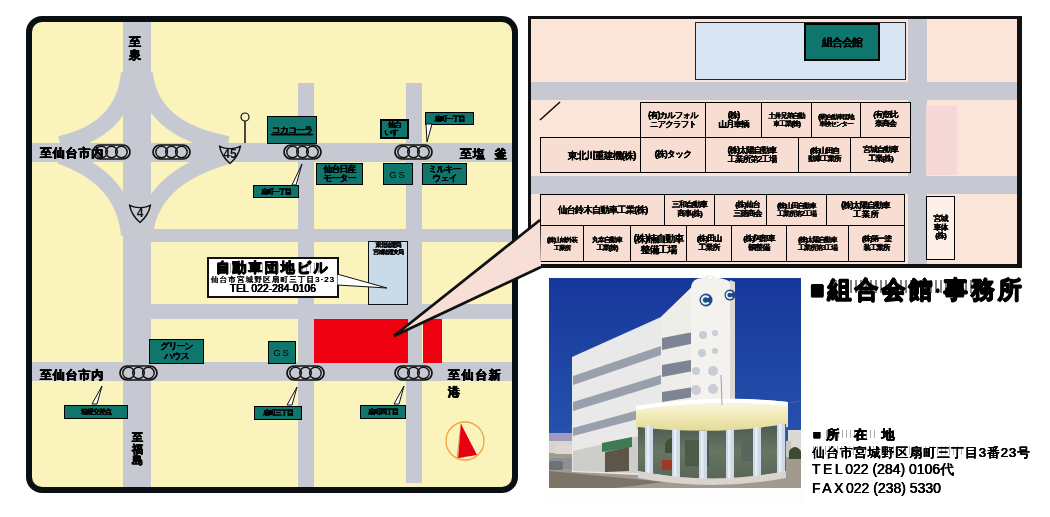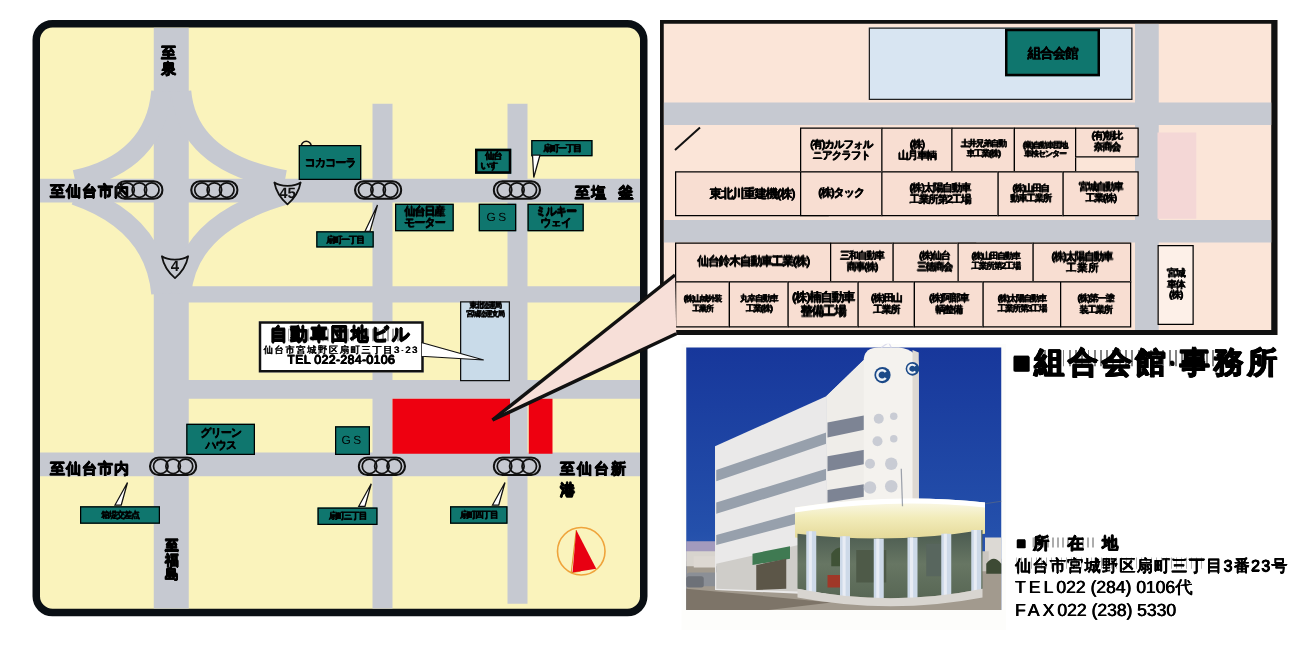--- a/index.html
+++ b/index.html
@@ -63,21 +63,21 @@
   <svg class="abs" style="left:185px;top:120px;" width="26" height="24" viewBox="0 0 26 24">
       <path d="M2.5,4 C7,7.5 19,7.5 23.5,4 C22,12 16.5,18.5 13,21.5 C9.5,18.5 4,12 2.5,4 Z" fill="none" stroke="#111" stroke-width="1.4" stroke-linejoin="round"></path>
       <text x="13" y="16" font-size="12" font-weight="bold" text-anchor="middle" fill="#111">45</text>
     </svg>
 
   <svg class="abs" style="left:207px;top:90px;" width="12" height="32" viewBox="0 0 12 32">
       <circle cx="6" cy="5" r="4" fill="#faf3bc" stroke="#111" stroke-width="1.2"></circle>
       <line x1="6" y1="9" x2="6" y2="31" stroke="#111" stroke-width="1.5"></line>
     </svg>
 
-  <div class="box k" style="left:207px;top:94px;width:48px;height:26px;font-size:9px;">コカコーラ</div>
+  <div class="box k" style="left:235px;top:94px;width:48px;height:26px;font-size:9px;text-decoration:underline;">コカコーラ</div>
 
   <svg class="abs" style="left:251px;top:122px;" width="39" height="16" viewBox="0 0 39 16">
       <rect x="1" y="1" width="37" height="14" rx="7" fill="none" stroke="#111" stroke-width="1.7"></rect>
       <circle cx="9.6" cy="8" r="5.8" fill="none" stroke="#111" stroke-width="1.4"></circle>
       <circle cx="19.5" cy="8" r="5.8" fill="none" stroke="#111" stroke-width="1.4"></circle>
       <circle cx="29.4" cy="8" r="5.8" fill="none" stroke="#111" stroke-width="1.4"></circle>
     </svg>
 
   <div class="box k" style="left:221px;top:163px;width:44px;height:11px;font-size:7px;">扇町一丁目</div>
   <svg class="abs" style="left:258px;top:140px;" width="14" height="24" viewBox="0 0 14 24">
@@ -201,21 +201,21 @@
     </svg>
 
   <div class="cell k" style="left:109px;top:83px;width:66px;height:36px;font-size:8.5px;">(有)カルフォル<br>ニアクラフト</div>
 
   <div class="cell k" style="left:174px;top:83px;width:57px;height:36px;font-size:8.5px;">(株)<br>山月車輌</div>
 
   <div class="cell k" style="left:230px;top:83px;width:51px;height:36px;font-size:7px;">土井兄弟自動<br>車工業(株)</div>
 
   <div class="cell k" style="left:280px;top:83px;width:50px;height:36px;font-size:6.5px;">(業)自動車団地<br>車検センター</div>
 
-  <div class="cell k" style="left:329px;top:83px;width:51px;height:24px;font-size:8px;">(有)朝比<br>奈商会</div>
+  <div class="cell k" style="left:329px;top:83px;width:51px;height:36px;font-size:8px;">(有)朝比<br>奈商会</div>
 
   <div class="cell k" style="left:9px;top:118px;width:123px;height:36px;font-size:10px;">東北川重建機(株)</div>
 
   <div class="cell k" style="left:109px;top:118px;width:66px;height:36px;font-size:9px;">(株)タック</div>
 
   <div class="cell k" style="left:174px;top:118px;width:94px;height:36px;font-size:8.5px;">(株)太陽自動車<br>工業所第2工場</div>
 
   <div class="cell k" style="left:267px;top:118px;width:53px;height:36px;font-size:7.5px;">(株)山田自<br>動車工業所</div>
 
   <div class="cell k" style="left:9px;top:175px;width:125px;height:32px;font-size:9.5px;">仙台鈴木自動車工業(株)</div>

